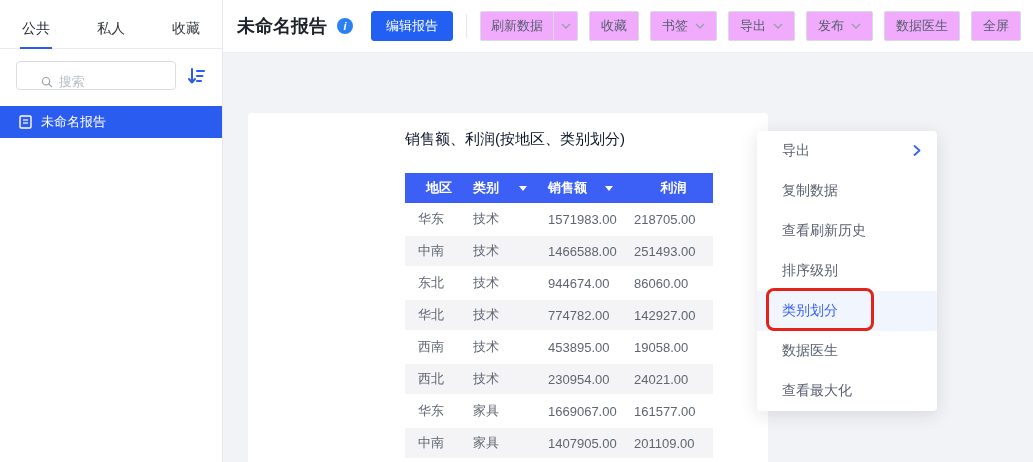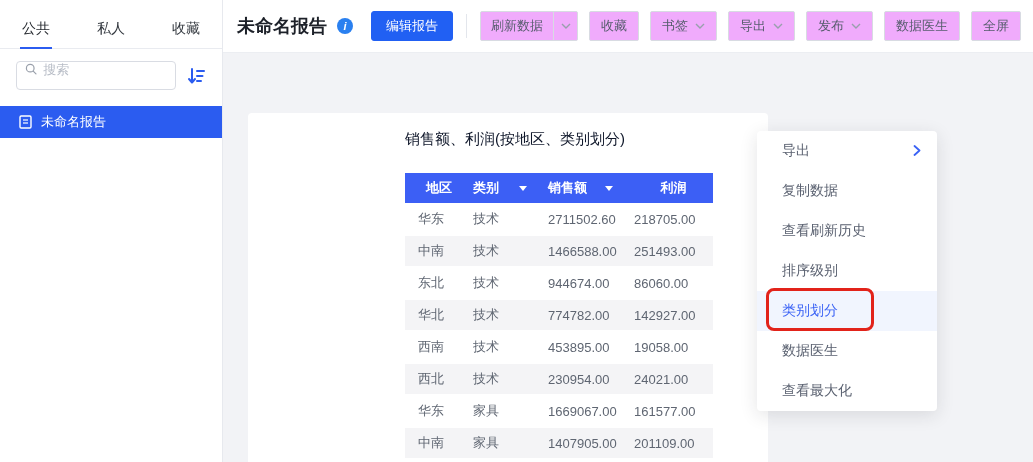--- a/index.html
+++ b/index.html
@@ -12,22 +12,22 @@
     background:#fff; border-right:1px solid #e7e9ee; z-index:5; }
   .sb-head { display:flex; align-items:center; justify-content:space-between;
     padding:16px 16px 0 20px; }
   .sb-title { font-size:19px; font-weight:600; color:#1f2329; }
   .plus-btn { color:#2b5cf0; font-size:26px; font-weight:300; line-height:22px; cursor:pointer; }
   .sb-tabs { display:flex; justify-content:space-between; padding:0 20px;
     margin-top:14px; border-bottom:1px solid #e9ebf0; }
   .sb-tab { font-size:14px; color:#33383f; padding:6px 2px 9px; cursor:pointer; }
   .sb-tab.active { color:#1f2329; border-bottom:2px solid #2b5cf0; margin-bottom:-1px; }
   .sb-search { display:flex; align-items:center; gap:10px; padding:12px 16px 8px; }
-  .search-box { flex:1; display:flex; align-items:flex-start; gap:6px; height:29px;
-    border:1px solid #d9dce3; border-radius:4px; padding:0 8px; background:#fff; }
+  .search-box { flex:1; display:flex; align-items:flex-end; gap:6px; height:29px;
+    border:1px solid #d9dce3; border-radius:4px; padding:0 24px; background:#fff; }
   .search-box input { border:none; outline:none; width:100%; font-size:13px; color:#333;
     font-family:inherit; }
   .search-box input::placeholder { color:#b7bcc6; }
   .sort-ic { width:20px; height:20px; flex:0 0 auto; cursor:pointer; }
   .sb-list { margin-top:8px; }
   .sb-item { display:flex; align-items:center; gap:9px; height:32px; padding:0 12px 0 19px;
     font-size:13px; color:#4e545e; cursor:pointer; }
   .sb-item .doc { flex:0 0 auto; }
   .sb-item.selected { background:#2b5cf0; color:#fff; }
 
@@ -178,21 +178,21 @@
             <span class="hdr-caret"></span>
           </div>
         <div class="th c3">
             <span>利润</span>
           </div>
       </div>
       <div class="tbody">
         <div class="tr">
           <div class="td c0">华东</div>
           <div class="td c1">技术</div>
-          <div class="td c2">2711502.60</div>
+          <div class="td c2">1571983.00</div>
           <div class="td c3">218705.00</div>
         </div>
         <div class="tr">
           <div class="td c0">中南</div>
           <div class="td c1">技术</div>
           <div class="td c2">1466588.00</div>
           <div class="td c3">251493.00</div>
         </div>
         <div class="tr">
           <div class="td c0">东北</div>

